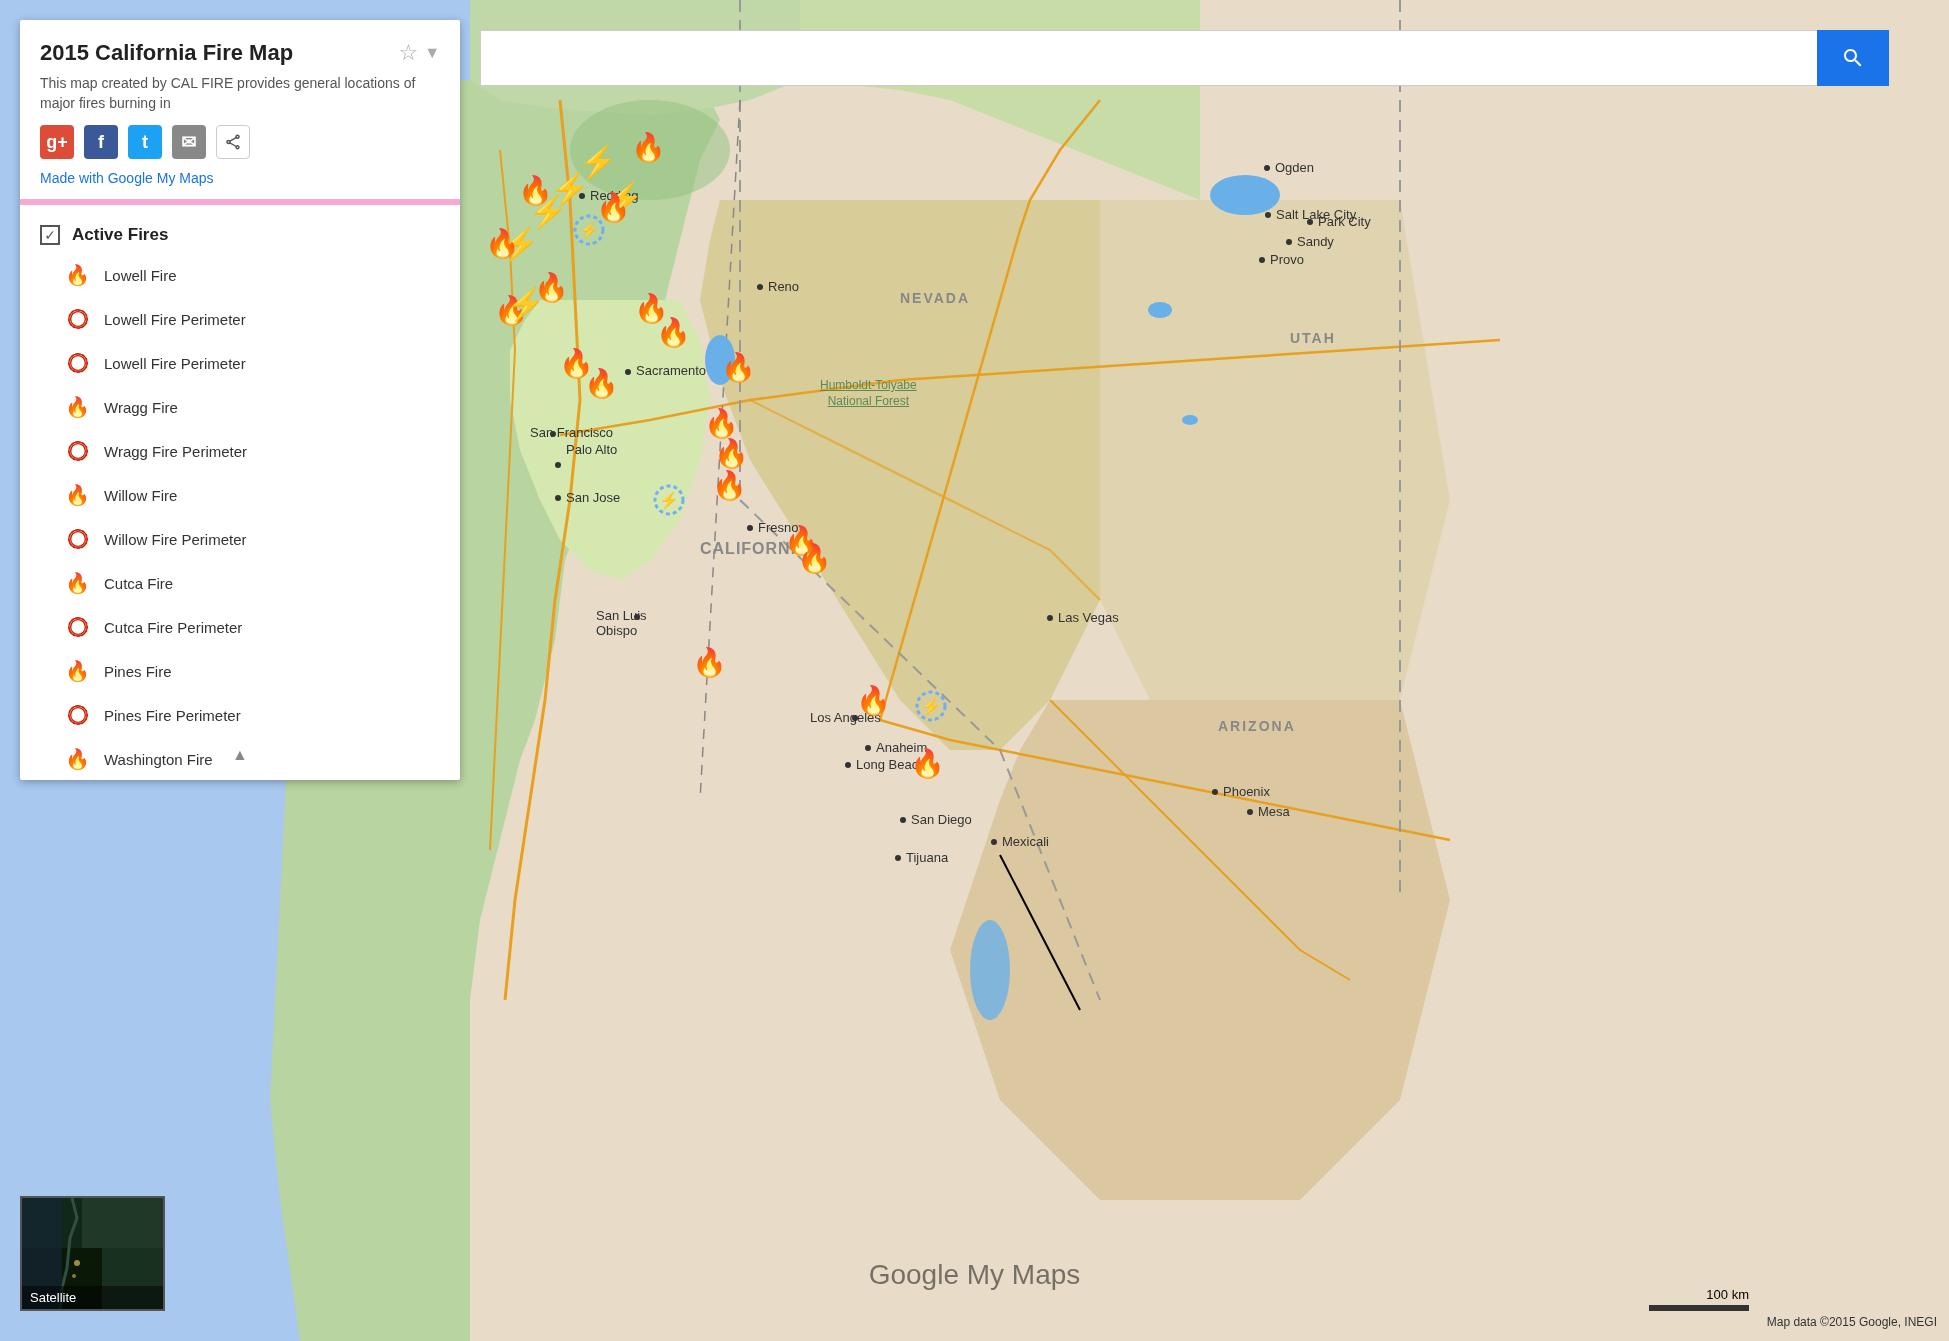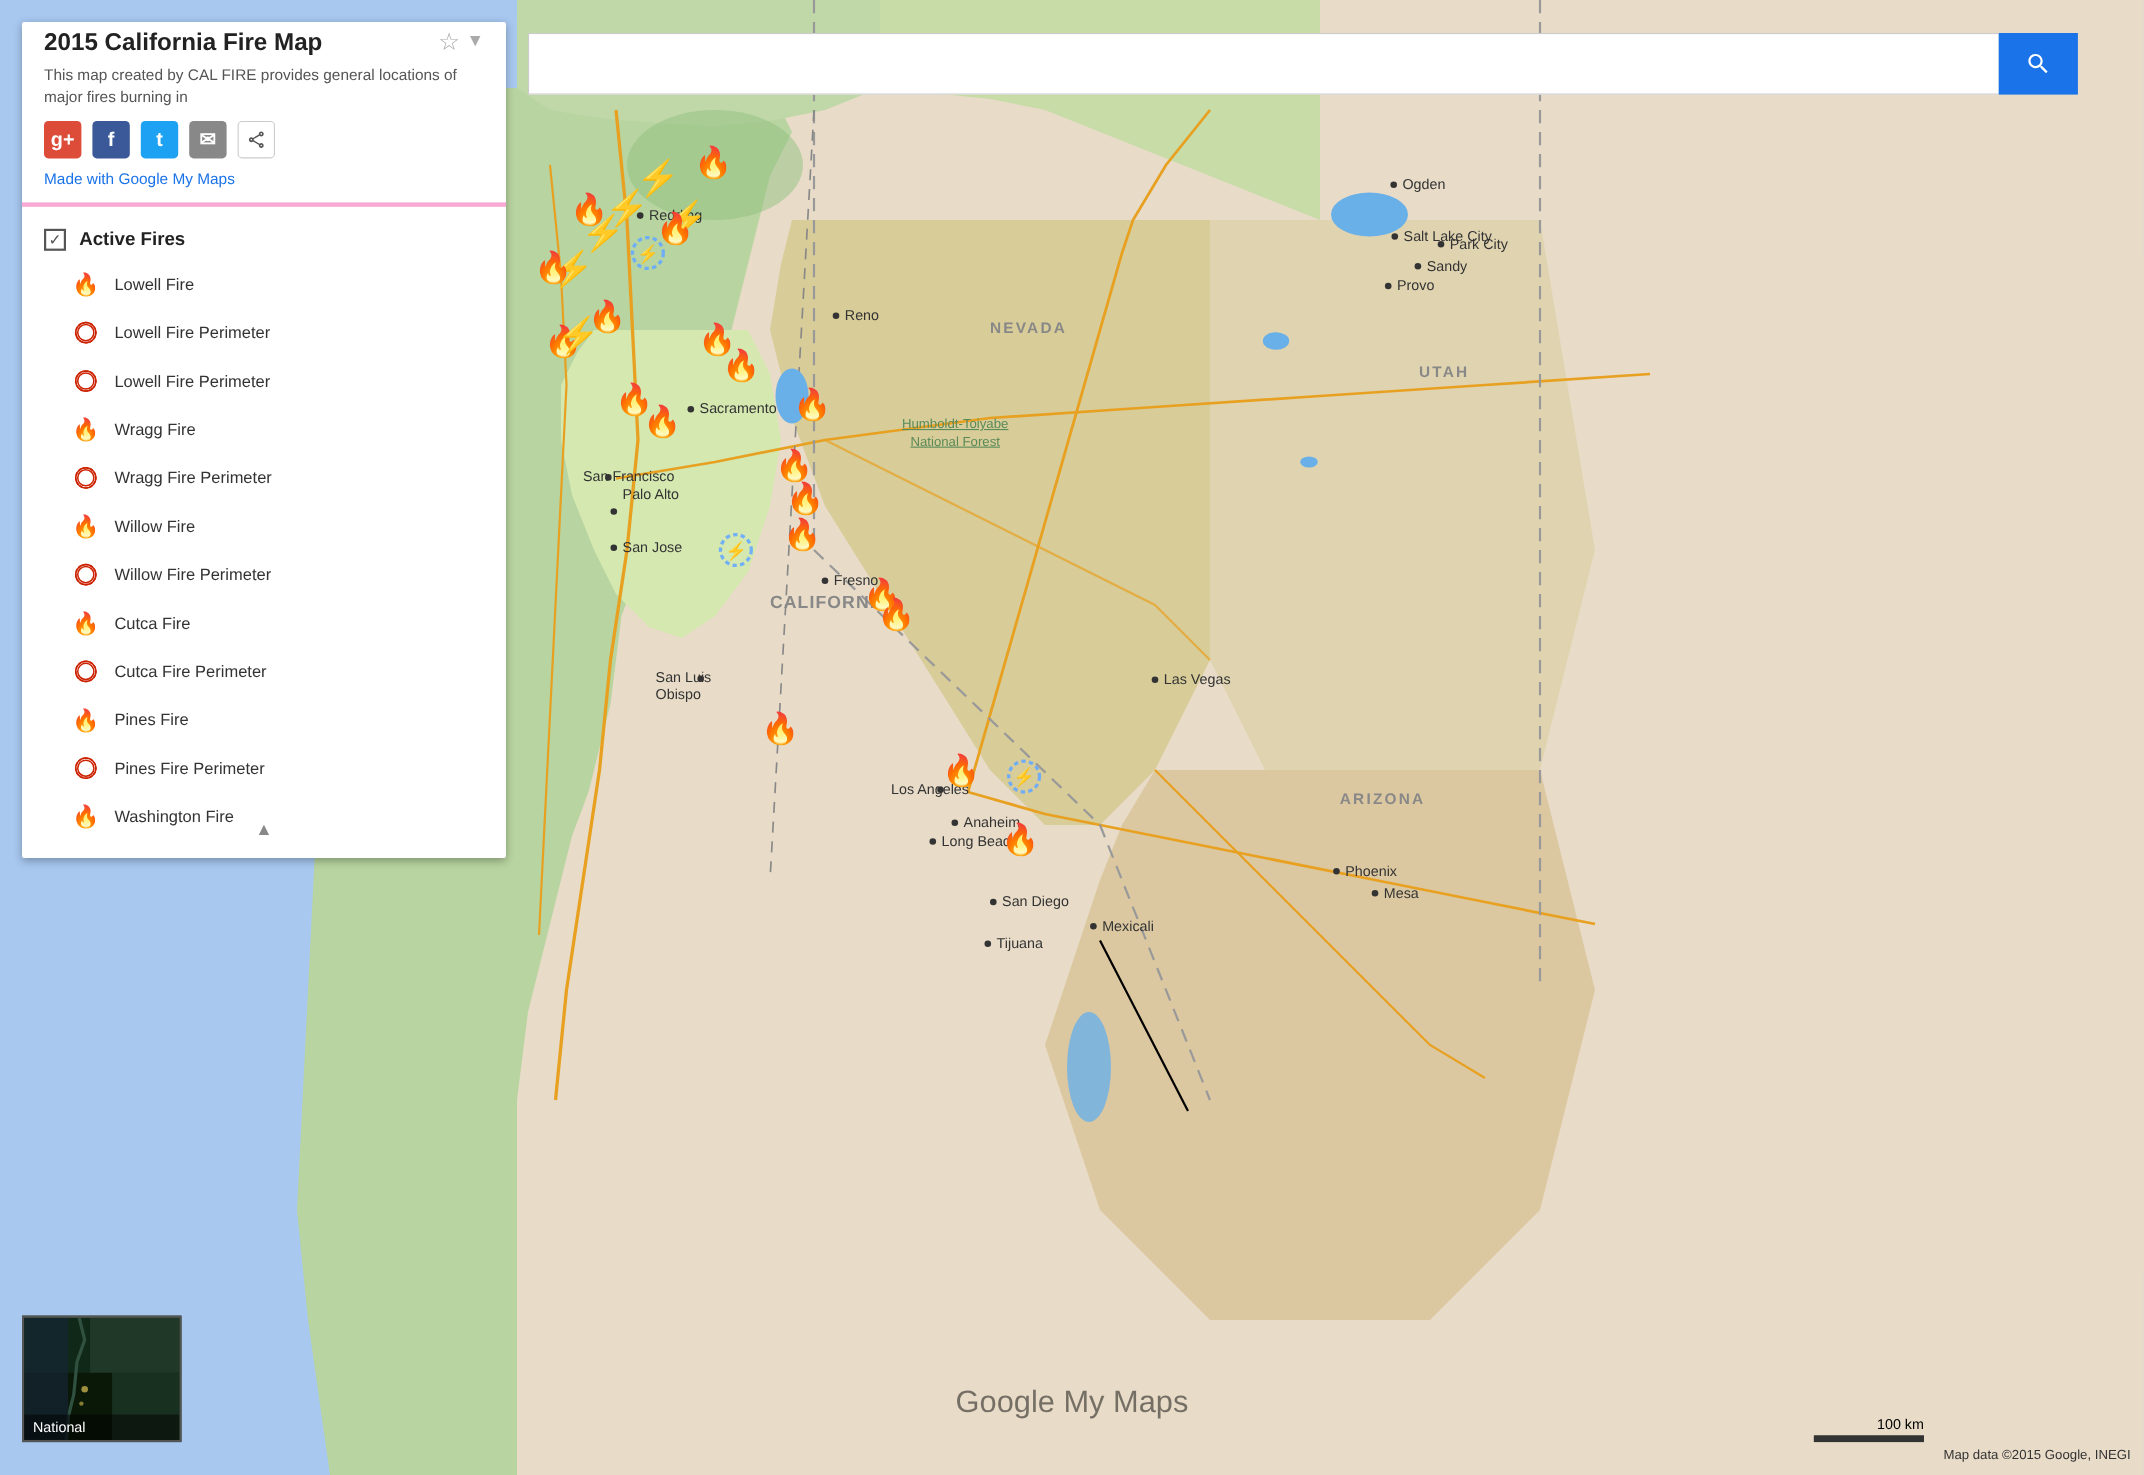--- a/index.html
+++ b/index.html
@@ -60,22 +60,22 @@
       width: 440px;
       background: white;
       border-radius: 2px;
       box-shadow: 0 2px 8px rgba(0,0,0,0.3);
       z-index: 20;
       max-height: 760px;
       overflow: hidden;
     }
 
     #sidebar-header {
-      padding: 5px 20px 12px 20px;
-      border-bottom: 4px solid #f9a8d4;
+      padding: 20px 20px 12px 20px;
+      border-bottom: 6px solid #f9a8d4;
     }
 
     #sidebar-title-row {
       display: flex;
       align-items: flex-start;
       justify-content: space-between;
       margin-bottom: 8px;
     }
 
     #sidebar-title {
@@ -641,14 +641,14 @@
     <rect x="0" y="50" width="80" height="65" fill="#0a1808"></rect>
     <rect x="80" y="50" width="65" height="65" fill="#183020"></rect>
 
     <path d="M50,0 L55,20 L48,40 L45,70 L40,90 L38,115" stroke="#305040" stroke-width="3" fill="none"></path>
 
     <rect x="0" y="0" width="40" height="115" fill="#152535" opacity="0.7"></rect>
 
     <circle cx="55" cy="65" r="3" fill="#ffe060" opacity="0.6"></circle>
     <circle cx="52" cy="78" r="2" fill="#ffe060" opacity="0.5"></circle>
   </svg>
-  <div id="satellite-label">National</div>
+  <div id="satellite-label">Satellite</div>
 </div>
 
 </body></html>

